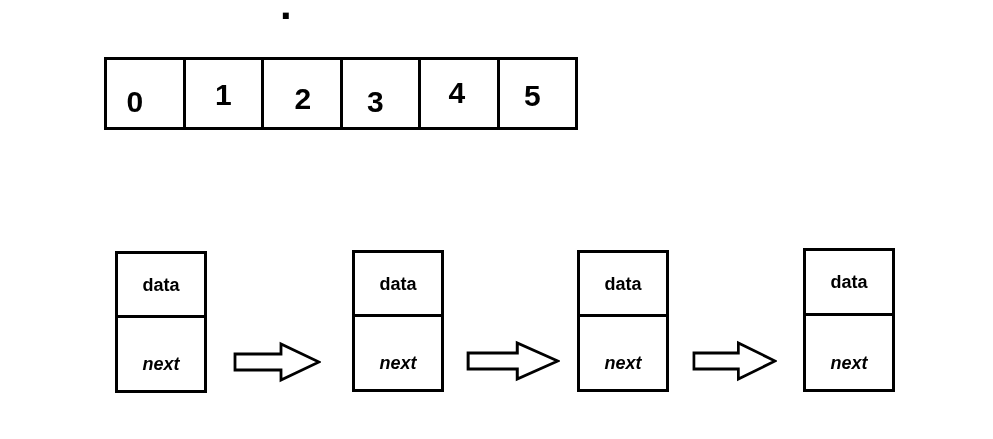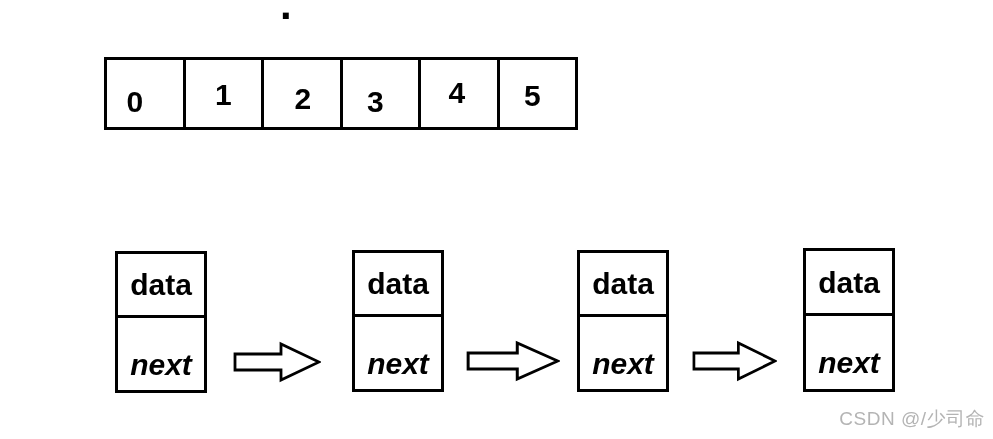--- a/index.html
+++ b/index.html
@@ -63,21 +63,21 @@
     box-sizing: border-box;
     border: 3px solid var(--ink, #000);
     display: flex;
     flex-direction: column;
     background: #fff;
   }
   .node .cell {
     display: flex;
     align-items: center;
     justify-content: center;
-    font-size: 30px;
+    font-size: 18px;
     font-weight: 700;
   }
   .node .cell.data {
     height: 47%;
     box-sizing: border-box;
     border-bottom: 3px solid var(--ink, #000);
   }
   .node .cell.data span { transform: translateY(1px); }
   .node .cell.next { flex: 1 1 auto; font-style: italic; }
   .node .cell.next span { transform: translateY(11px); }
@@ -187,15 +187,14 @@
 
   <div class="node node-4">
     <div class="cell data">
         <span>data</span>
       </div>
     <div class="cell next">
         <span>next</span>
       </div>
   </div>
 
-  <div class="watermark">CSDN @/少司命</div>
 
 </div>
 
 </body></html>

